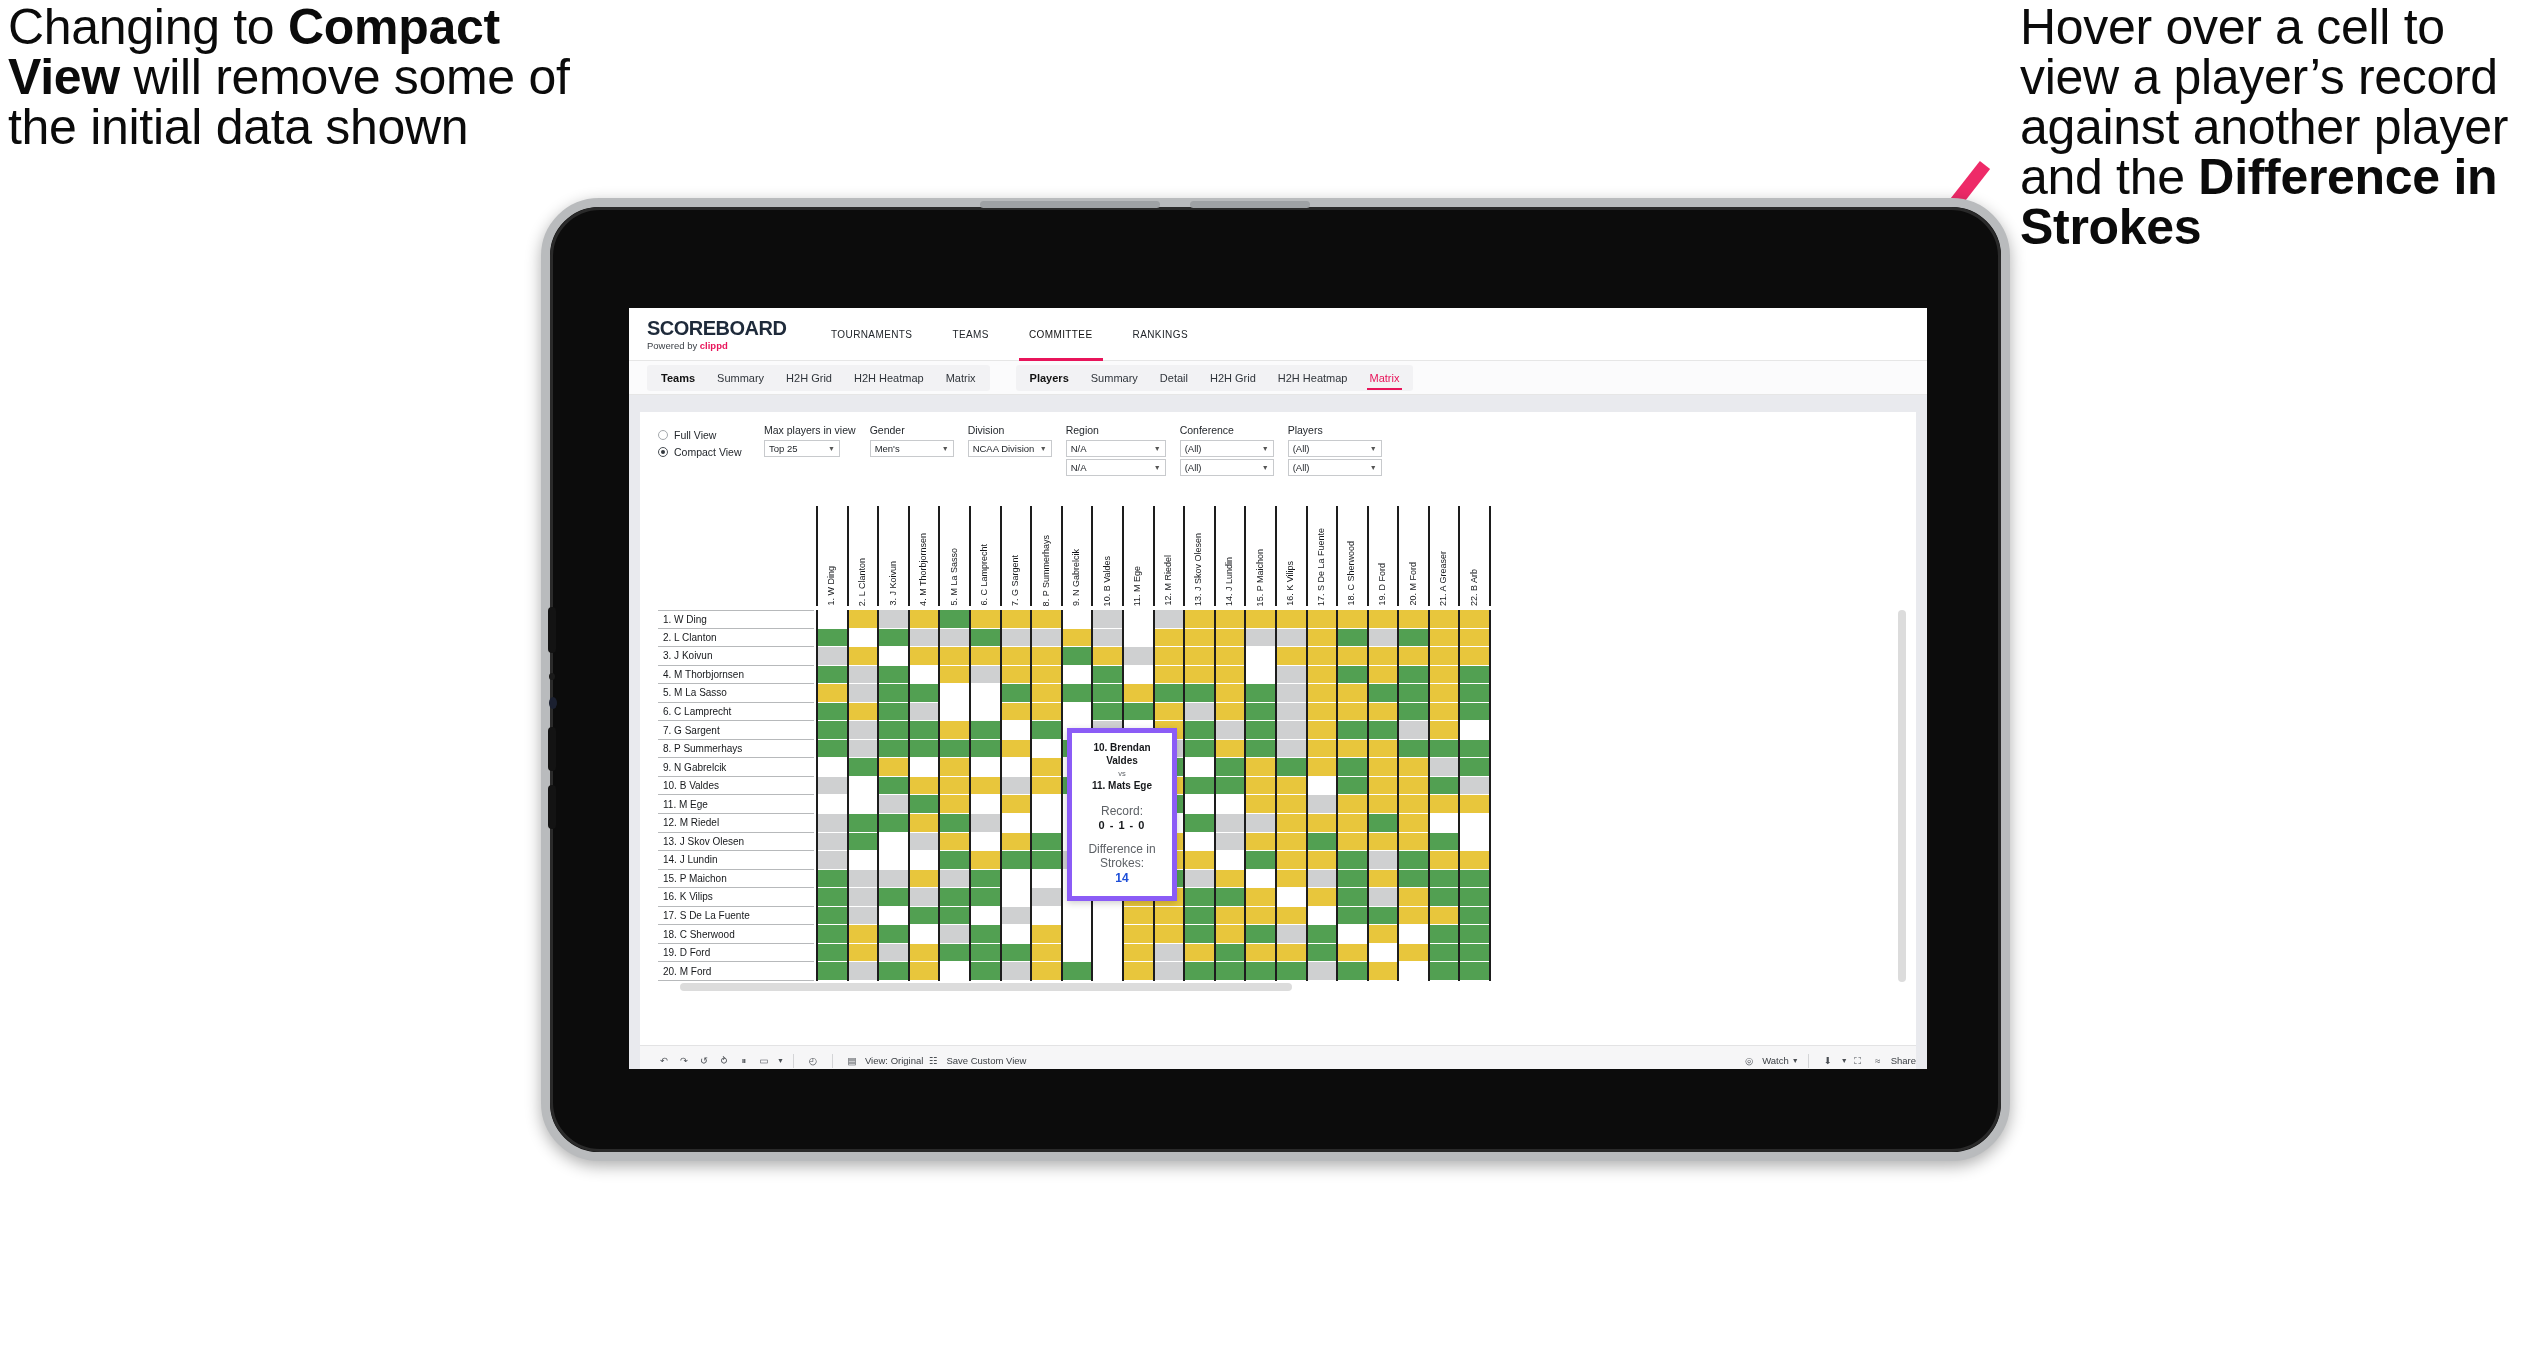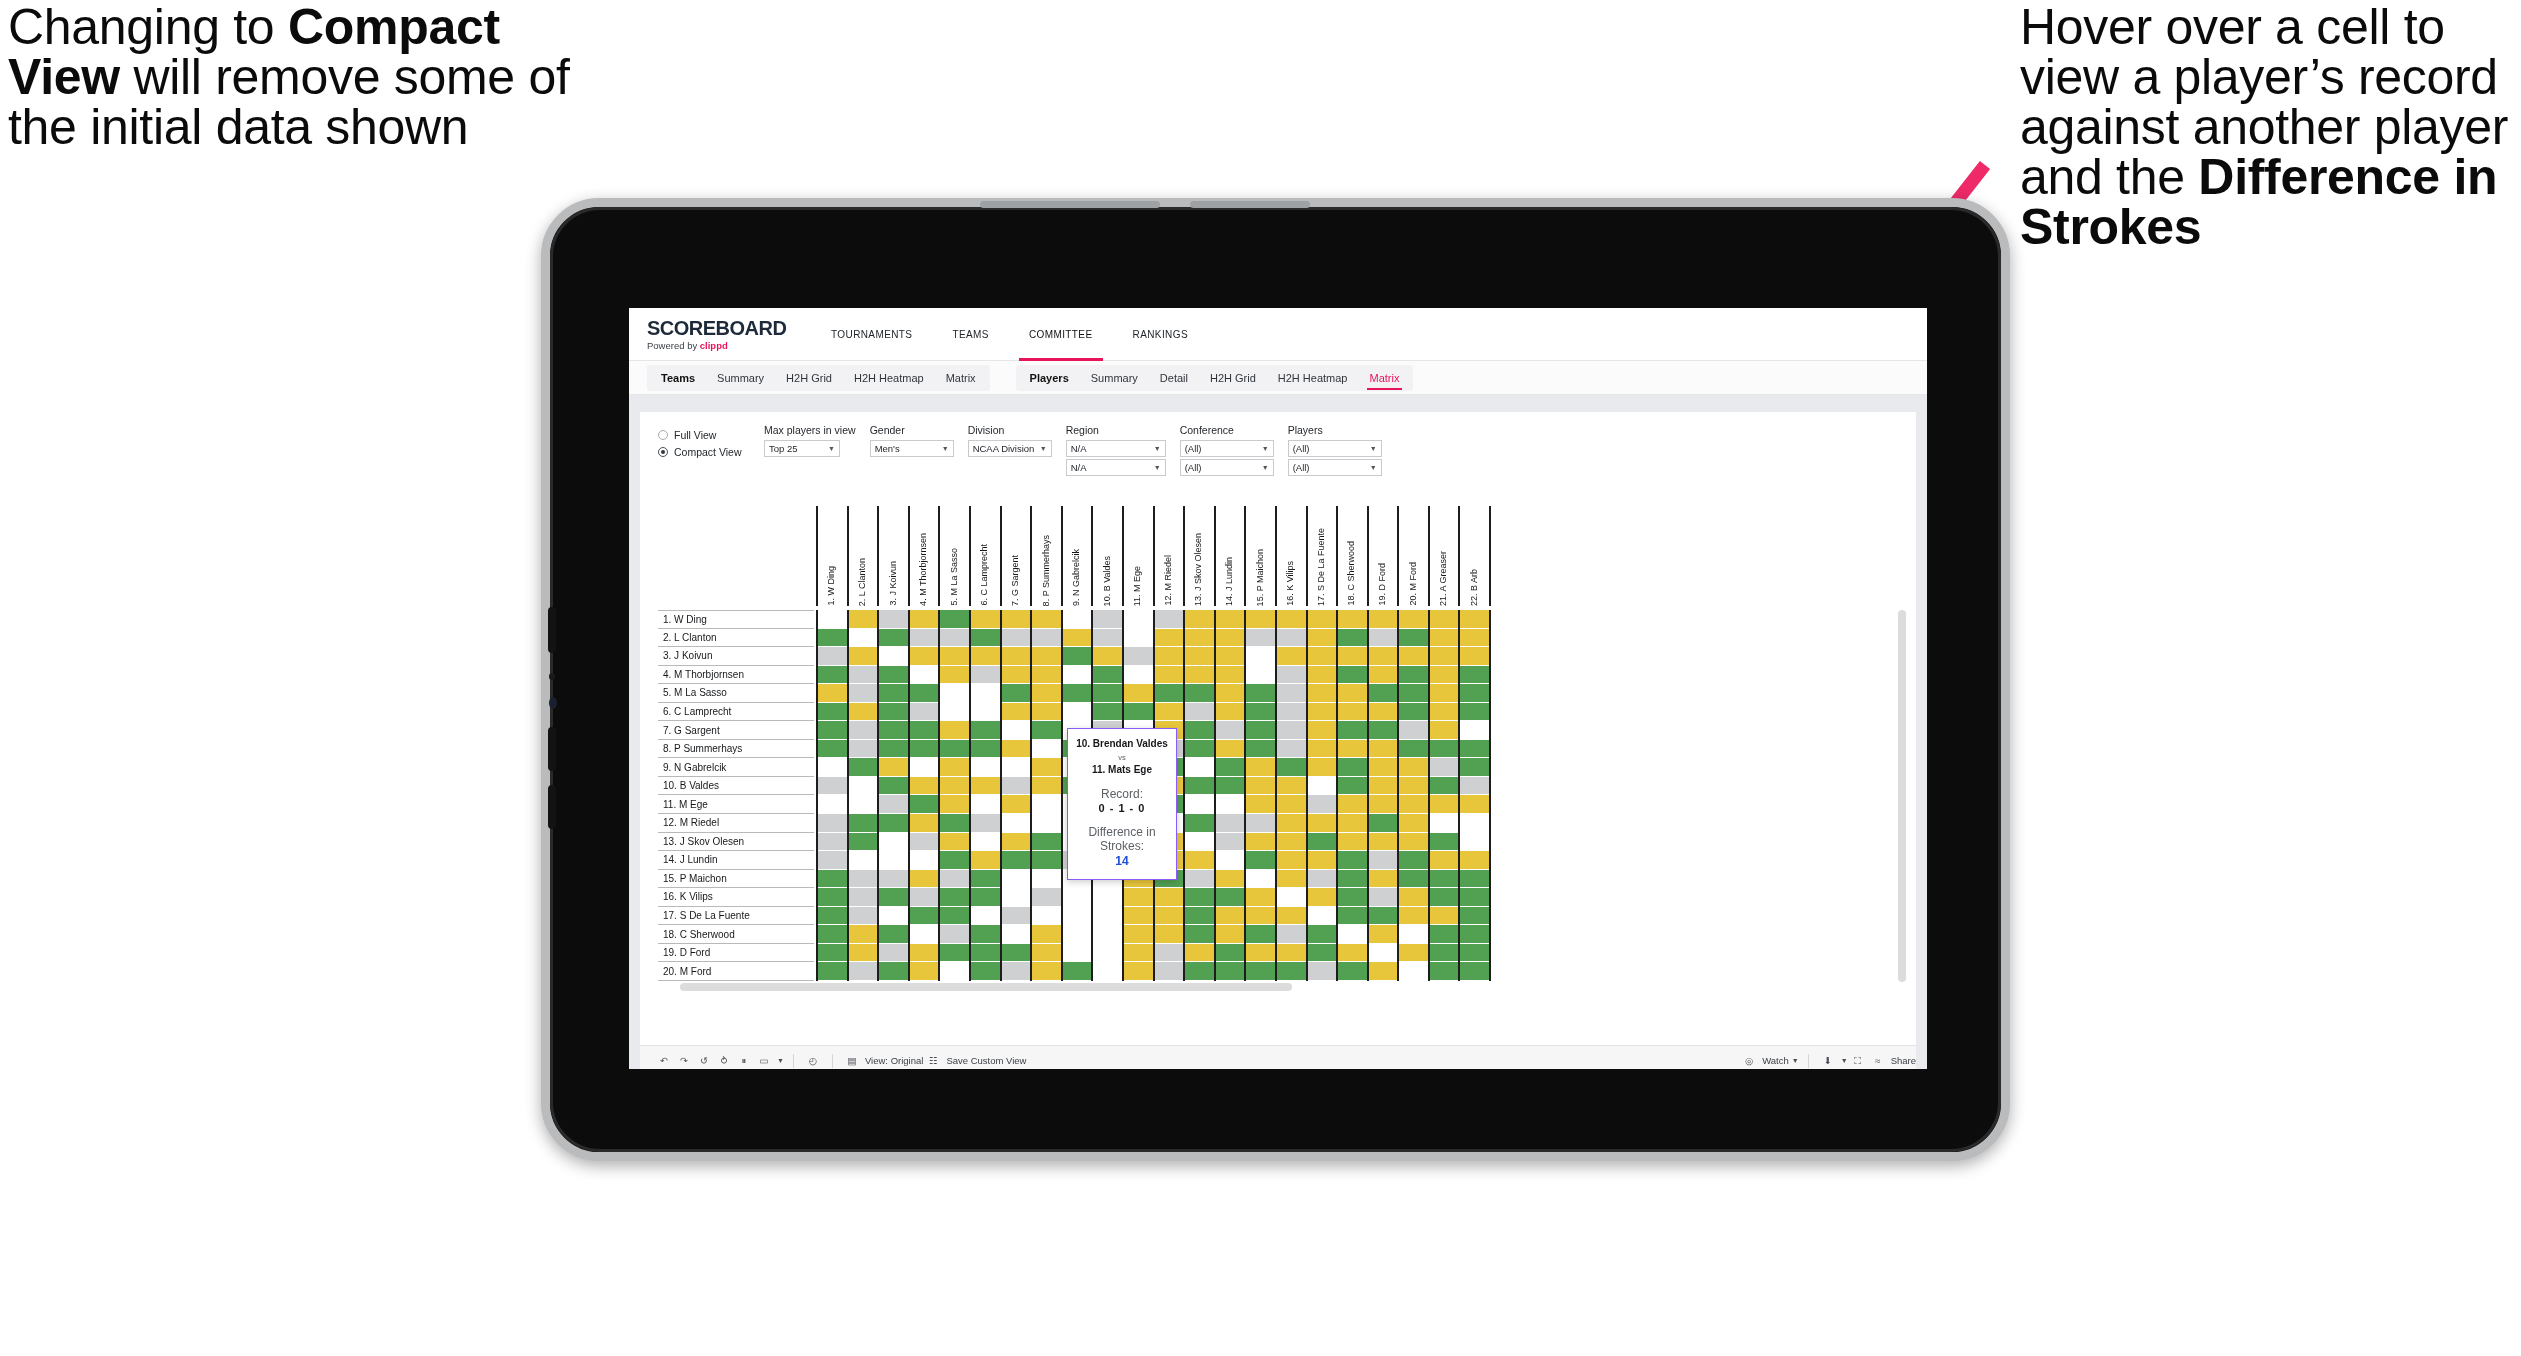--- a/index.html
+++ b/index.html
@@ -146,21 +146,21 @@
 
   
   #vscroll { position:absolute; right:0px; top:104px; width:8px; height:372px; background:#dcdcdc; border-radius:4px; }
   #vtrack  { position:absolute; right:0px; top:104px; width:8px; height:450px; background:#f3f3f3; border-radius:4px; z-index:-1;}
   #hscroll { position:absolute; left:22px; bottom:28px; width:612px; height:8px; background:#dcdcdc; border-radius:4px; }
   #htrack  { position:absolute; left:22px; bottom:28px; width:716px; height:8px; background:#f4f4f4; border-radius:4px; z-index:-1;}
 
   
   #tooltip {
     position:absolute; left:409px; top:222px; width:110px;
-    background:#ffffff; border:1px solid #8b5cf6;
+    background:#ffffff; border:5px solid #8b5cf6;
     box-shadow:0 2px 7px rgba(0,0,0,.20);
     padding:9px 6px 11px 6px; text-align:center; z-index:20;
   }
   .tt-name { font-size:10px; font-weight:700; color:#16181b; line-height:1.25; }
   .tt-vs { font-size:7.5px; color:#5d6166; margin:2px 0; }
   .tt-lbl { font-size:12px; color:#5d6166; margin-top:11px; }
   .tt-val { font-size:11px; font-weight:700; color:#16181b; letter-spacing:1px; margin-top:1px; }
   .tt-val2 { font-size:12px; font-weight:700; color:#1d4ed8; margin-top:1px; }
 
   

